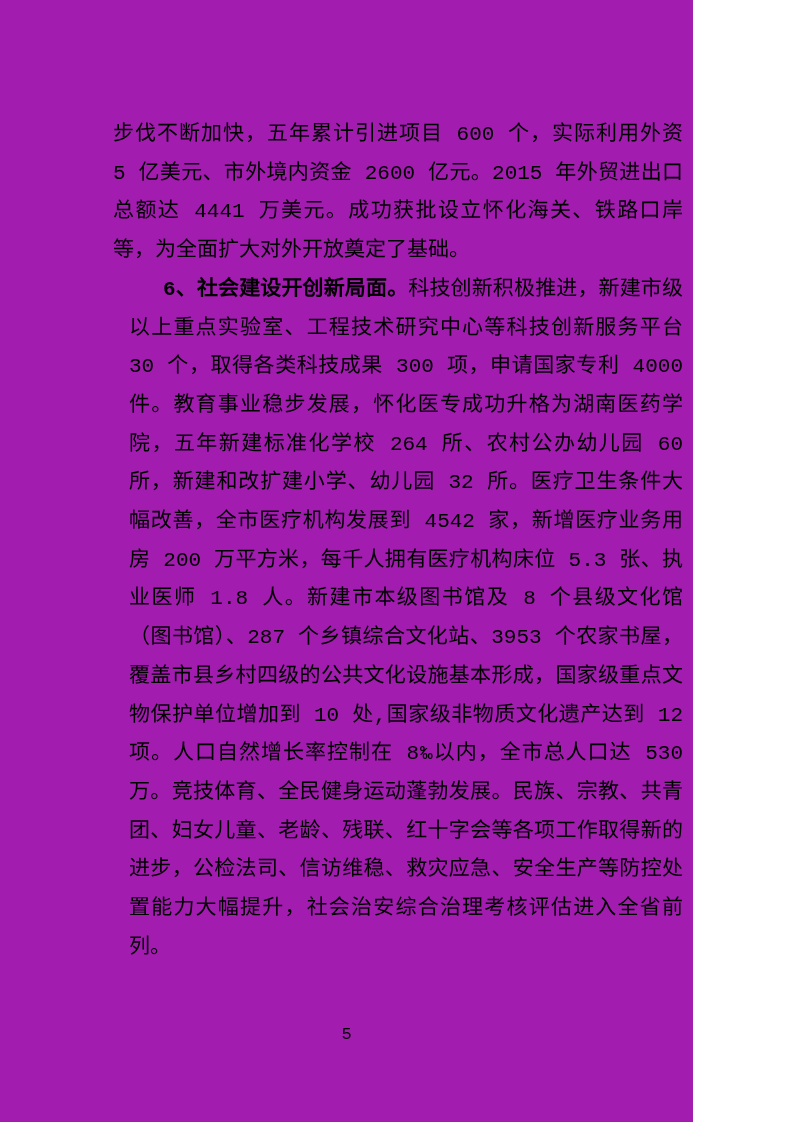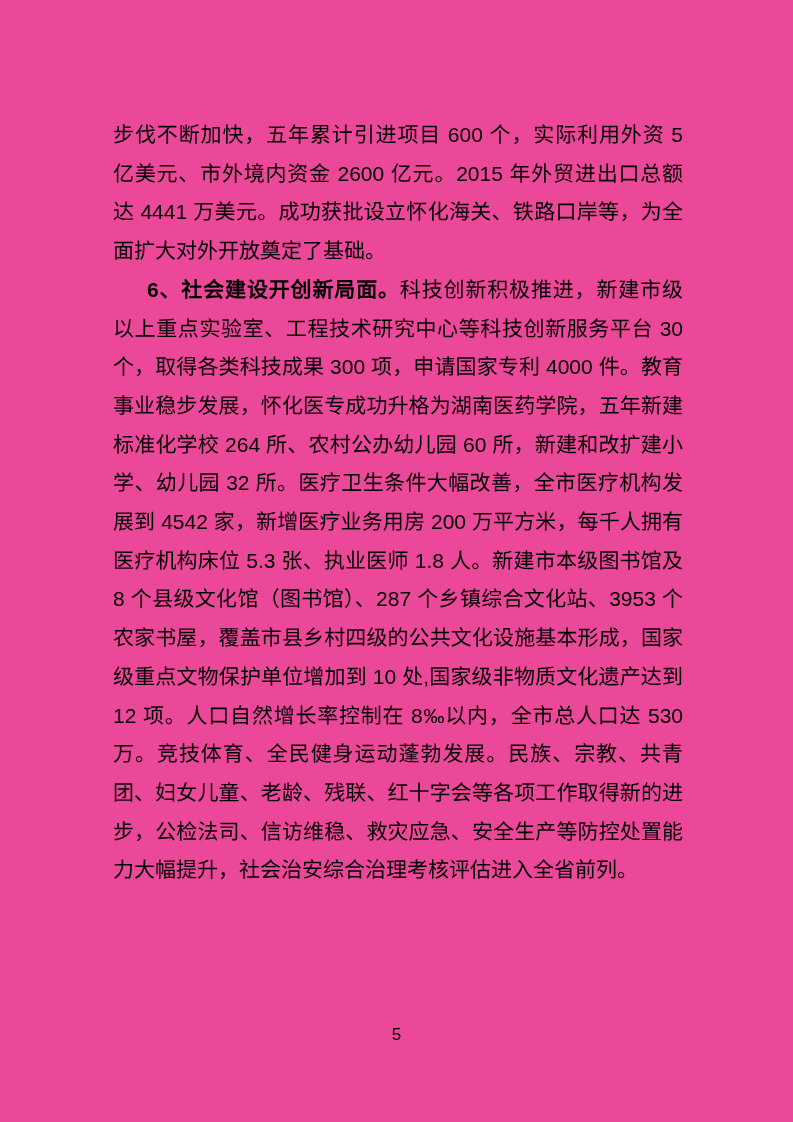--- a/index.html
+++ b/index.html
@@ -2,45 +2,46 @@
 <html lang="zh-CN"><head>
 <meta charset="utf-8">
 <style>
   html, body {
     margin: 0;
     padding: 0;
     background: #ffffff;
   }
   .page {
     position: relative;
-    width: 793px;
+    width: 693px;
     height: 1122px;
-    background: #ec4899;
+    background: #a21caf;
     overflow: hidden;
-    font-family: Liberation Sans, sans-serif;
+    font-family: Liberation Mono, monospace;
     color: #000000;
   }
   .content {
     position: absolute;
     left: 113px;
     top: 116px;
     width: 570px;
   }
   .para {
     margin: 0;
     padding: 0;
     font-size: 21px;
     line-height: 38.7px;
     text-align: justify;
     text-justify: inter-character;
     letter-spacing: 0;
     word-break: normal;
   }
   .para.indent {
     text-indent: 34px;
+    margin-left: 16px;
   }
   .para .heading {
     font-weight: bold;
   }
   .page-footer {
     position: absolute;
     left: 0;
     top: 1024px;
     width: 100%;
     text-align: center;

